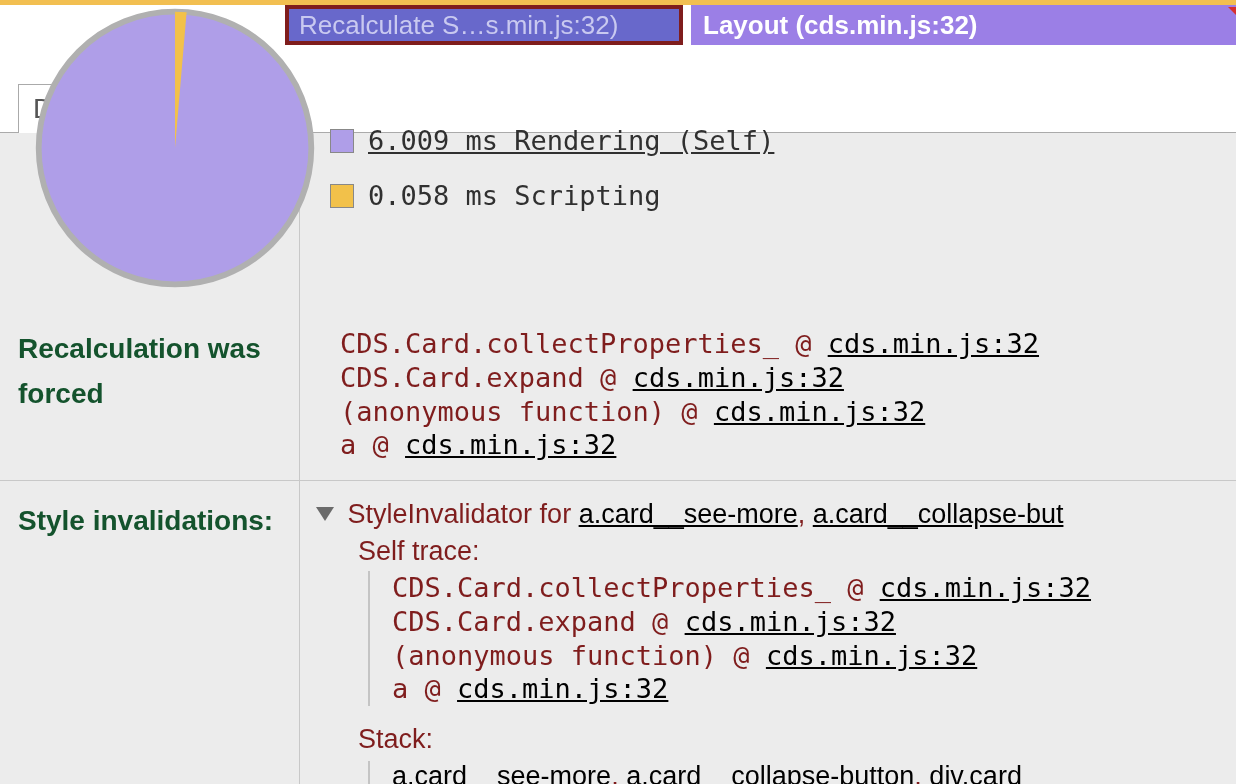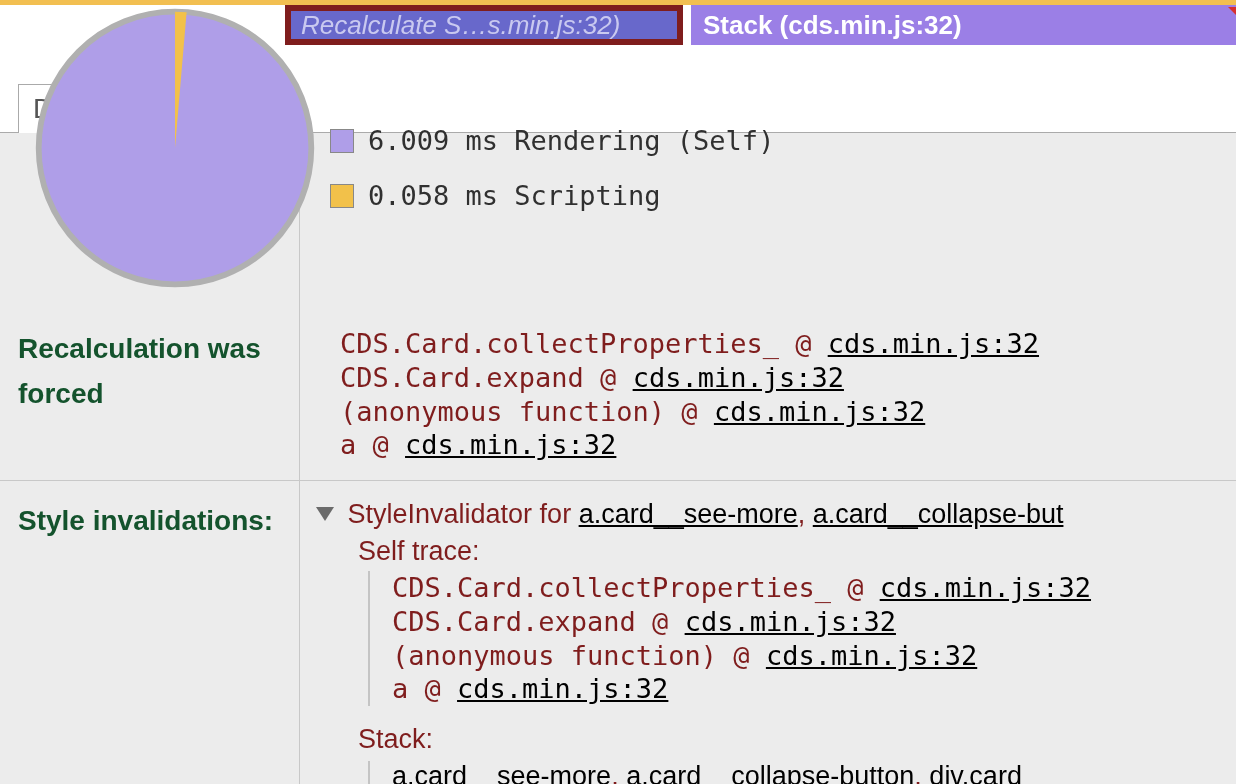--- a/index.html
+++ b/index.html
@@ -28,25 +28,24 @@
   align-items: center;
   padding-left: 10px;
   color: #fff;
   font-size: 26px;
   overflow: hidden;
   white-space: nowrap;
   border: 2px solid transparent;
 }
 .flame-bar.selected {
   background: #6868cb;
-  border: 6px solid #7f1d1d;
+  border: 4px solid #7f1d1d;
   left: 285px;
   width: 398px;
   color: #c9c9f0;
-  font-style: italic;
 }
 .flame-bar.layout {
   background: #9b7fe6;
   left: 691px;
   width: 555px;
   font-weight: 700;
   color: #fff;
 }
 .flame-bar.layout::after {
   content: "";
@@ -174,21 +173,21 @@
 .plain { color: #7f1d1d; }
 </style>
 </head>
 <body>
 
 <div class="flame-row">
   <div class="flame-bar selected">
     <span>Recalculate S…s.min.js:32)</span>
   </div>
   <div class="flame-bar layout">
-    <span>Stack (cds.min.js:32)</span>
+    <span>Layout (cds.min.js:32)</span>
   </div>
 </div>
 
 <div class="spacer-row"></div>
 
 <div class="tabs-row">
   <div class="tab">
     <span>Details</span>
   </div>
 </div>
@@ -196,21 +195,21 @@
 <div class="panel">
 
   <div class="chart-area">
     <div class="pie-wrap">
       <svg width="290" height="290" viewBox="0 0 100 100">
         <circle cx="50" cy="50" r="47" fill="#af9ee8" stroke="#b0b0b0" stroke-width="2"></circle>
         <path d="M50 50 L50 3 A47 47 0 0 1 54 3.2 Z" fill="#f2c14a"></path>
       </svg>
     </div>
     <div class="legend">
-      <div class="legend-item" style="margin-top:-8px;">
+      <div class="legend-item" style="margin-top:-8px;text-decoration:underline;">
         <span class="legend-swatch sw-render"></span>
         <span>6.009 ms Rendering (Self)</span>
       </div>
       <div class="legend-item">
         <span class="legend-swatch sw-script"></span>
         <span>0.058 ms Scripting</span>
       </div>
     </div>
   </div>
 

